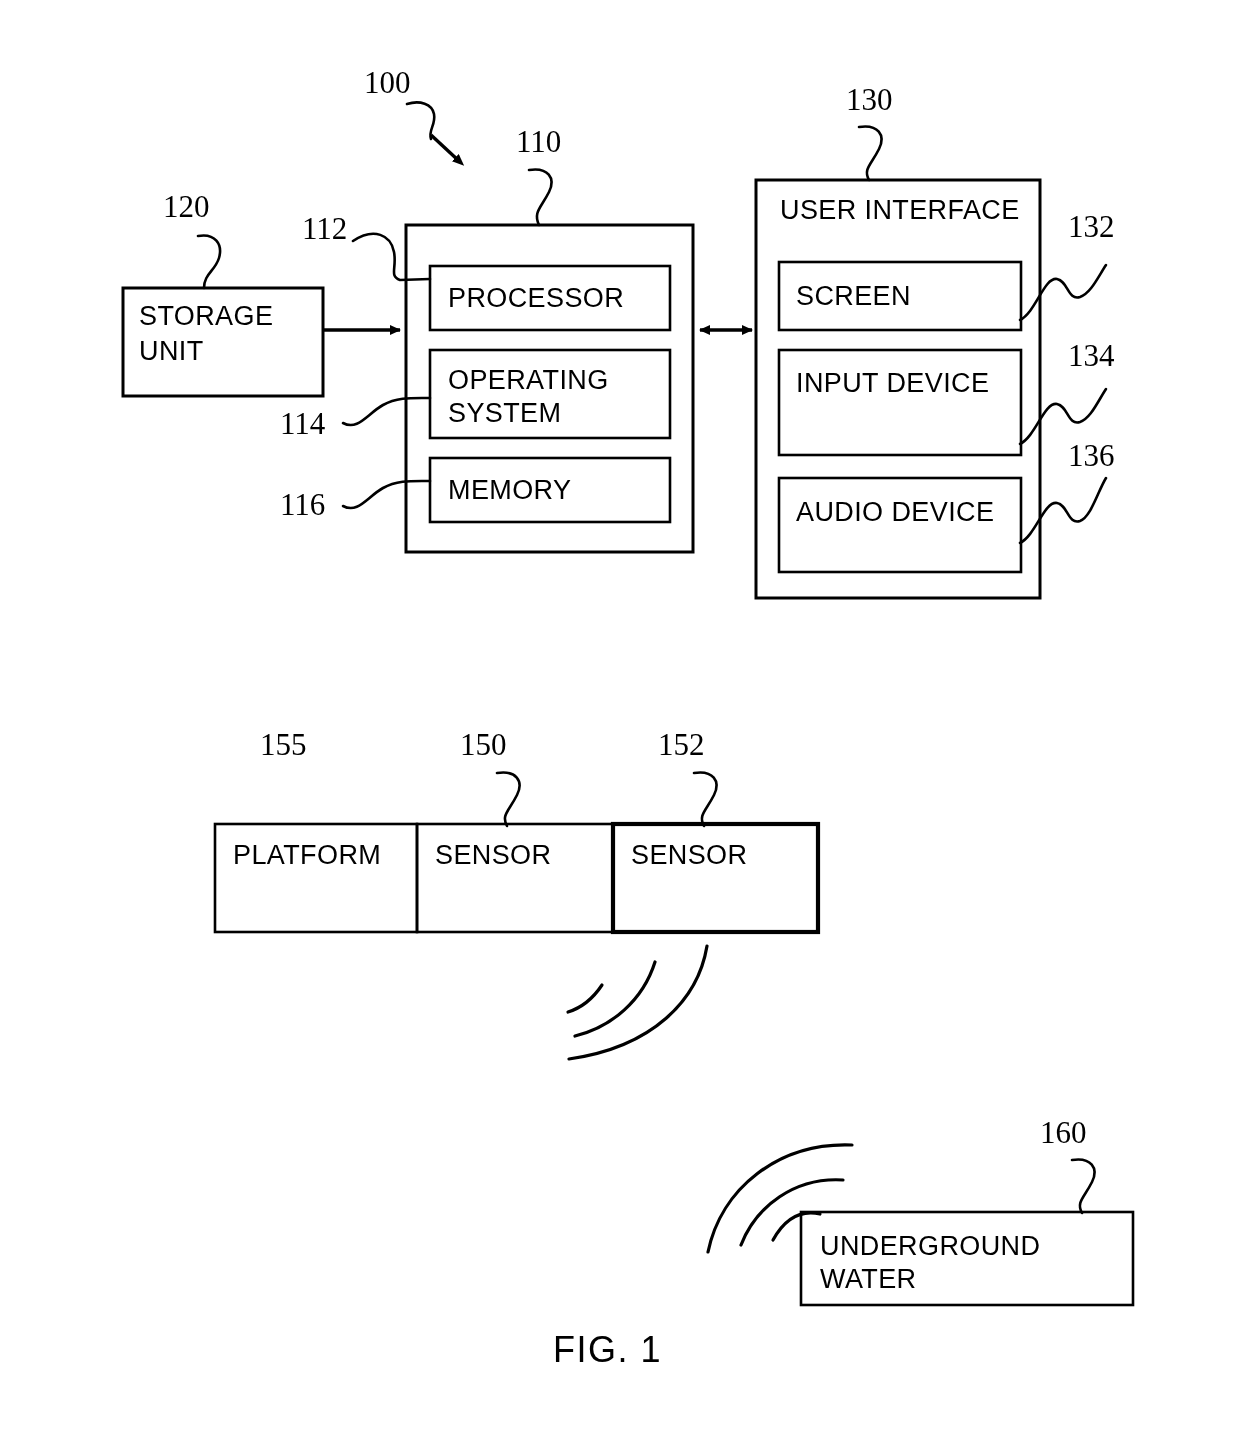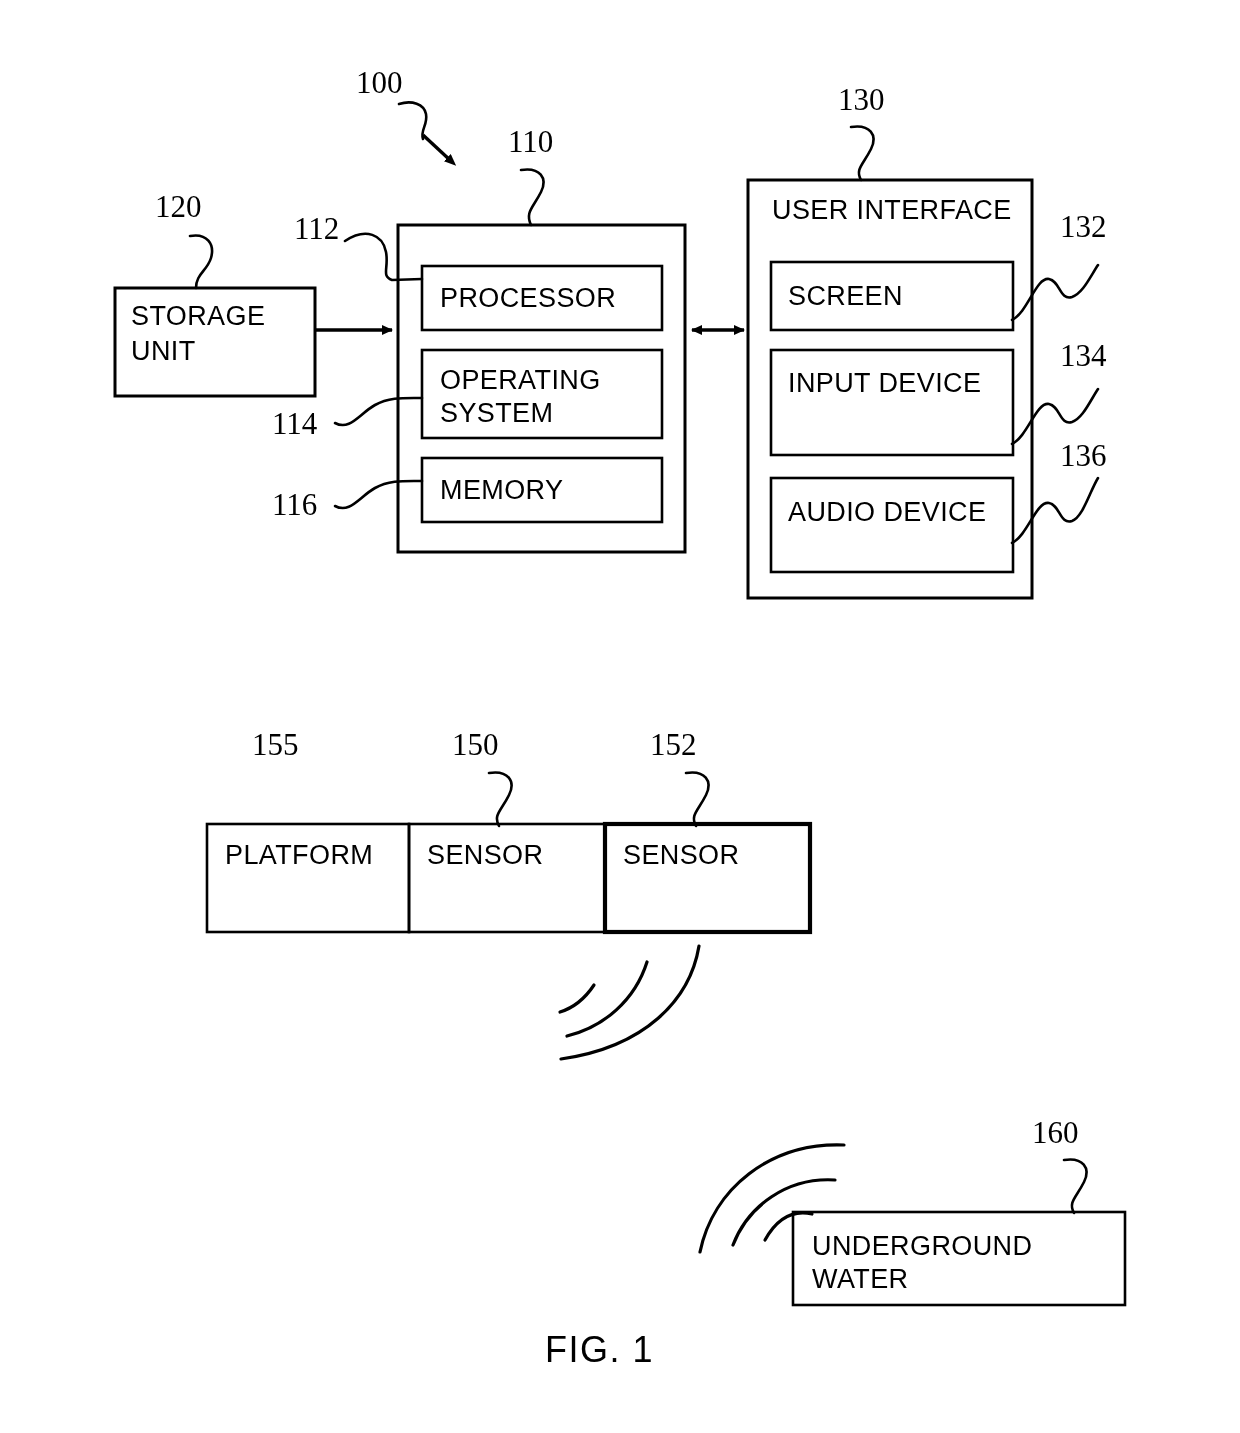--- a/index.html
+++ b/index.html
@@ -10,21 +10,21 @@
   }
   body {
     width: 1240px;
     height: 1433px;
     position: relative;
     overflow: hidden;
     font-family: "Liberation Sans", sans-serif;
   }
   #figure-root {
     position: absolute;
-    left: 0;
+    left: 8px;
     top: 0;
     width: 1124px;
     height: 1433px;
   }
   svg.diagram {
     display: block;
     width: 1240px;
     height: 1433px;
   }
   .box-line {

